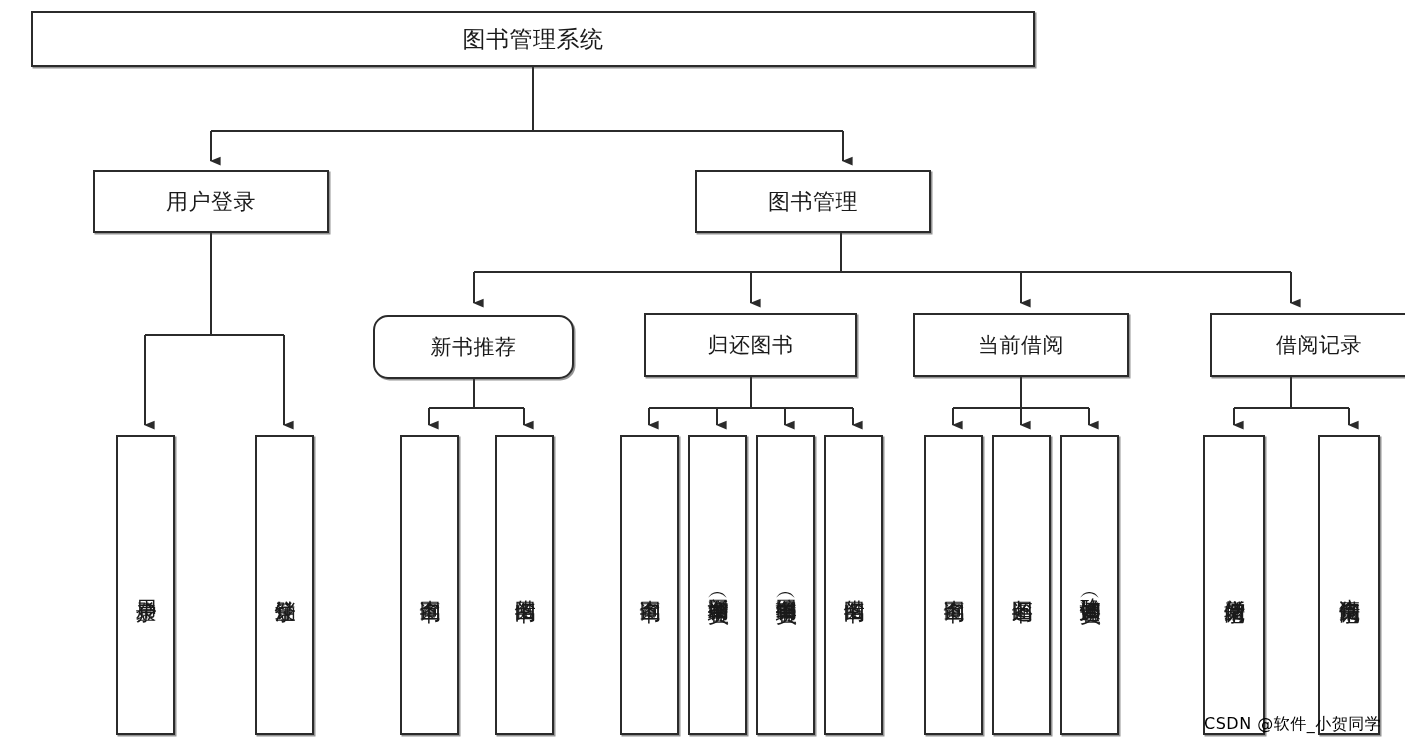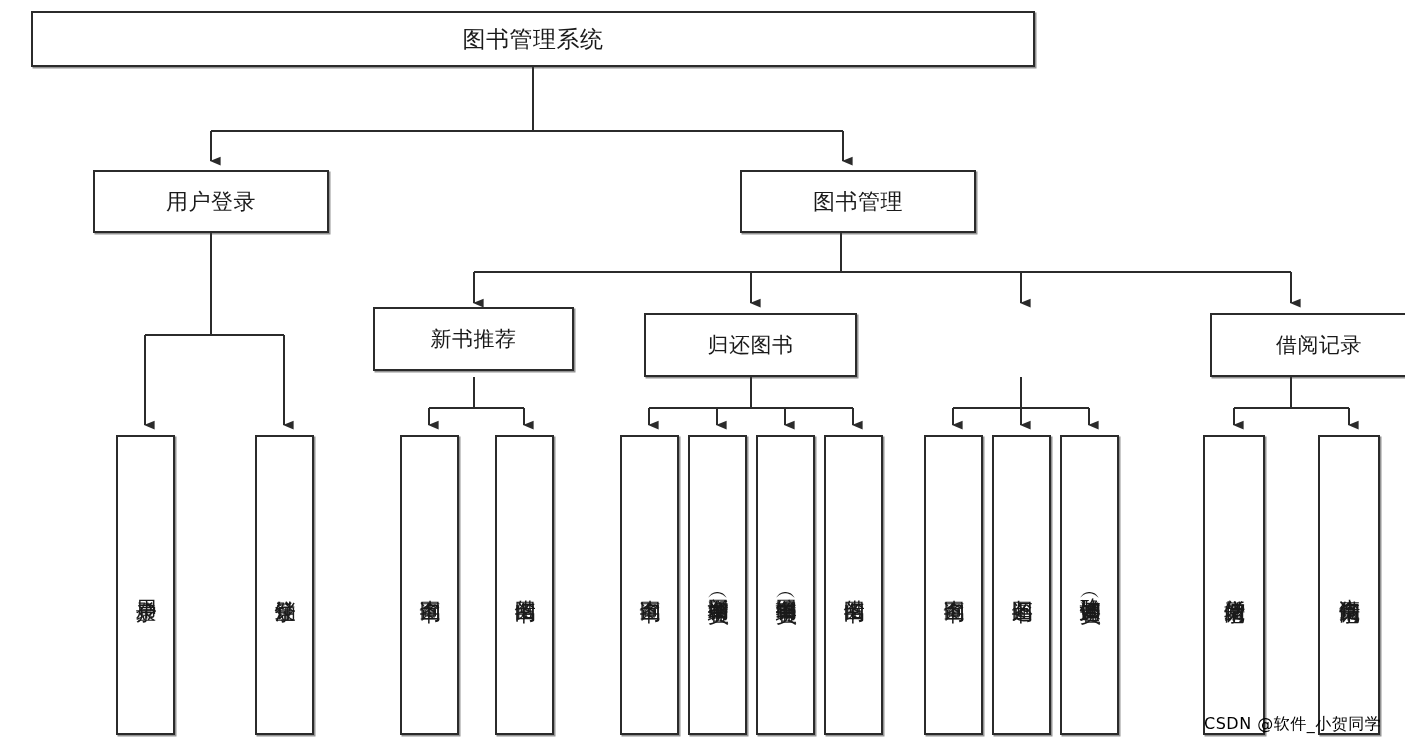--- a/index.html
+++ b/index.html
@@ -130,30 +130,33 @@
     </g>
   </svg>
 
   <div class="node node-root" style="left:19px; top:11px; width:1004px; height:56px;">
     <span class="label">图书管理系统</span>
   </div>
 
   <div class="node node-l1" style="left:81px; top:170px; width:236px; height:63px;">
     <span class="label">用户登录</span>
   </div>
-  <div class="node node-l1" style="left:728px; top:170px; width:236px; height:63px;">
+  <div class="node node-l1" style="left:683px; top:170px; width:236px; height:63px;">
     <span class="label">图书管理</span>
   </div>
 
-  <div class="node node-l2" style="left:361px; top:307px; width:201px; height:64px;">
+  <div class="node node-l2" style="left:361px; top:315px; width:201px; height:64px;border-radius:15px;">
     <span class="label">新书推荐</span>
   </div>
   <div class="node node-l2" style="left:632px; top:313px; width:213px; height:64px;">
     <span class="label">归还图书</span>
   </div>
+  <div class="node node-l2" style="left:901px; top:313px; width:216px; height:64px;">
+    <span class="label">当前借阅</span>
+  </div>
   <div class="node node-l2" style="left:1198px; top:313px; width:218px; height:64px;">
     <span class="label">借阅记录</span>
   </div>
 
   <div class="node node-leaf" style="left:104px; top:435px; width:59px; height:300px;">
     <span class="label">用户登录</span>
   </div>
   <div class="node node-leaf" style="left:243px; top:435px; width:59px; height:300px;">
     <span class="label">注销登录</span>
   </div>

